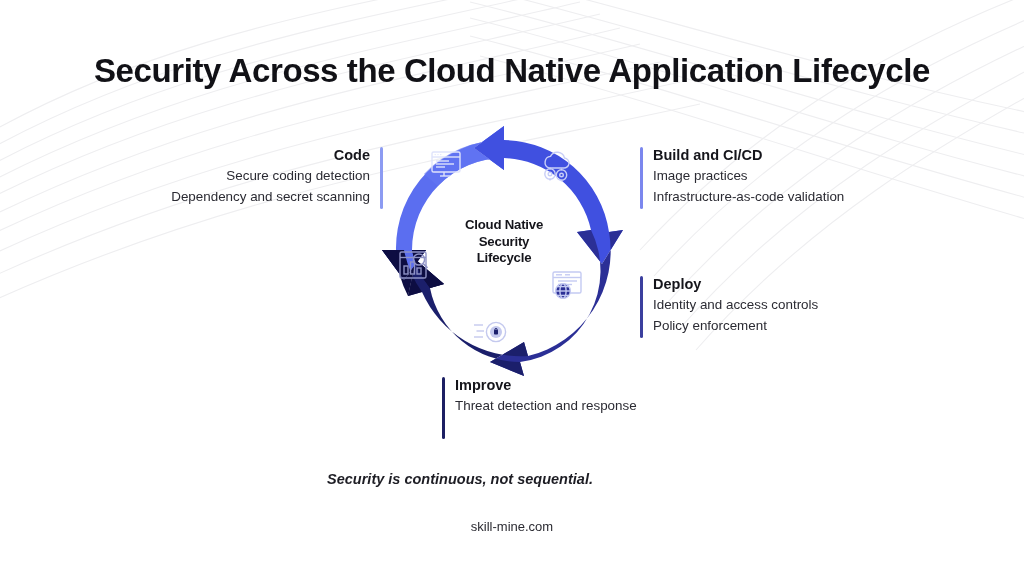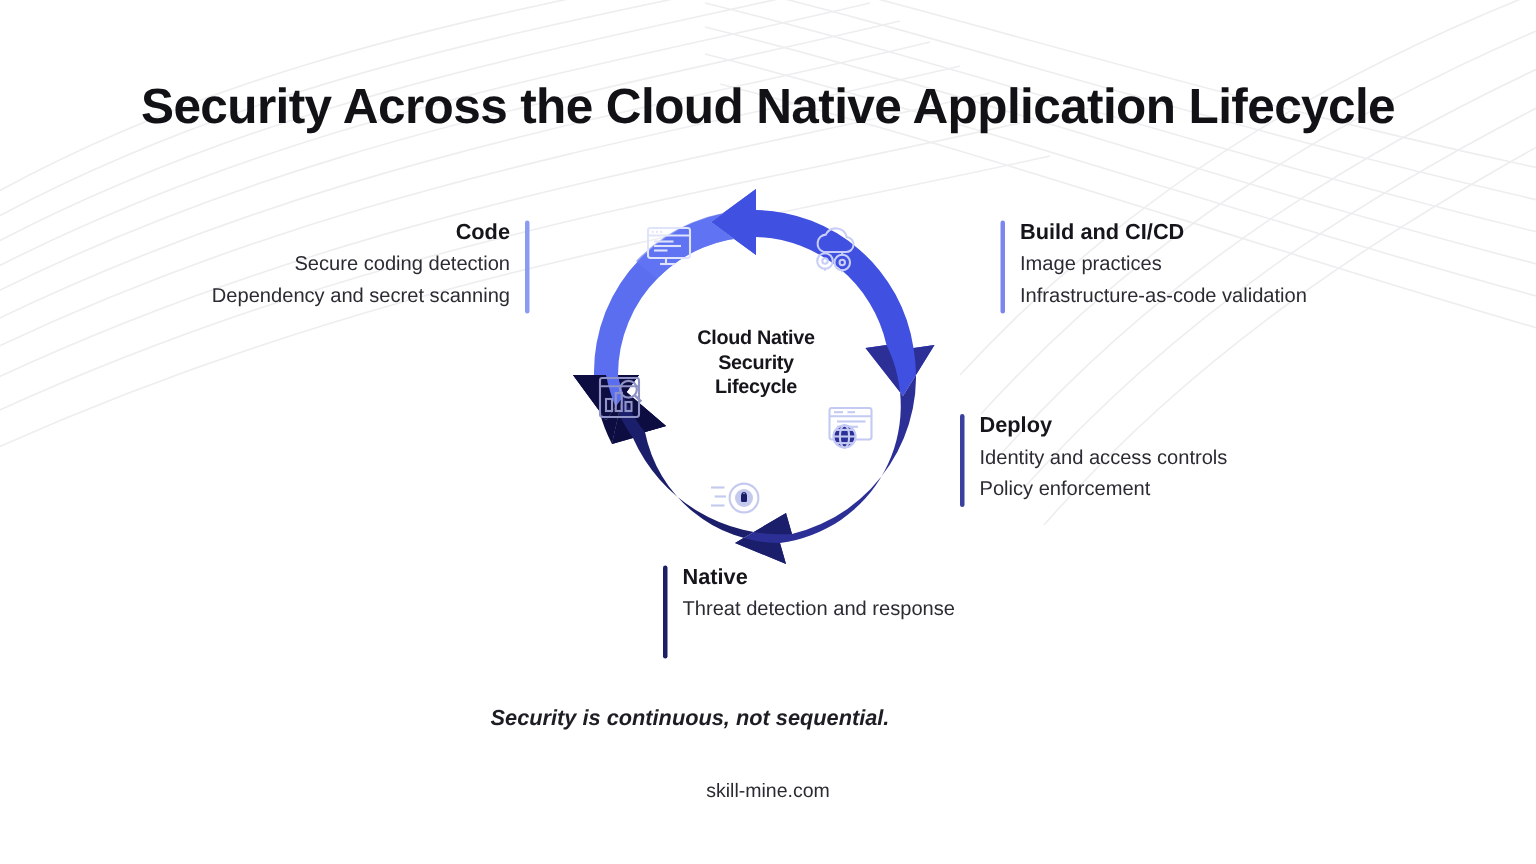--- a/index.html
+++ b/index.html
@@ -29,24 +29,24 @@
   .block .line{font-size:13.4px;color:#2b2b33;line-height:20.5px;white-space:nowrap;}
 
   .block.right-al{text-align:right;padding-right:13px;}
   .block.left-al{text-align:left;padding-left:13px;}
 
   .bar{position:absolute;top:2px;width:3px;border-radius:2px;}
   .block.right-al .bar{right:0;}
   .block.left-al  .bar{left:0;}
 
   
-  #block-code{left:44px;top:145px;width:296px;}
+  #block-code{left:74px;top:145px;width:296px;}
   #block-code .bar{height:62px;}
 
-  #block-build{left:640px;top:145px;width:320px;margin-left:27px;}
+  #block-build{left:640px;top:145px;width:320px;}
   #block-build .bar{height:62px;}
 
   #block-observe{left:50px;top:274px;width:320px;}
   #block-observe .bar{height:62px;}
 
   #block-deploy{left:640px;top:274px;width:320px;}
   #block-deploy .bar{height:62px;}
 
   #block-runtime{left:442px;top:375px;width:300px;}
   #block-runtime .bar{height:62px;}
@@ -225,20 +225,20 @@
 
   <div class="block left-al" id="block-deploy">
     <div class="bar" style="background:#3b3f9e;"></div>
     <div class="head">Deploy</div>
     <div class="line">Identity and access controls</div>
     <div class="line">Policy enforcement</div>
   </div>
 
   <div class="block left-al" id="block-runtime">
     <div class="bar" style="background:#1c1f63;"></div>
-    <div class="head">Native</div>
+    <div class="head">Improve</div>
     <div class="line">Threat detection and response</div>
   </div>
 
   <div id="tagline">Security is continuous, not sequential.</div>
   <div id="brand">skill-mine.com</div>
 
 </div>
 
 </body></html>

